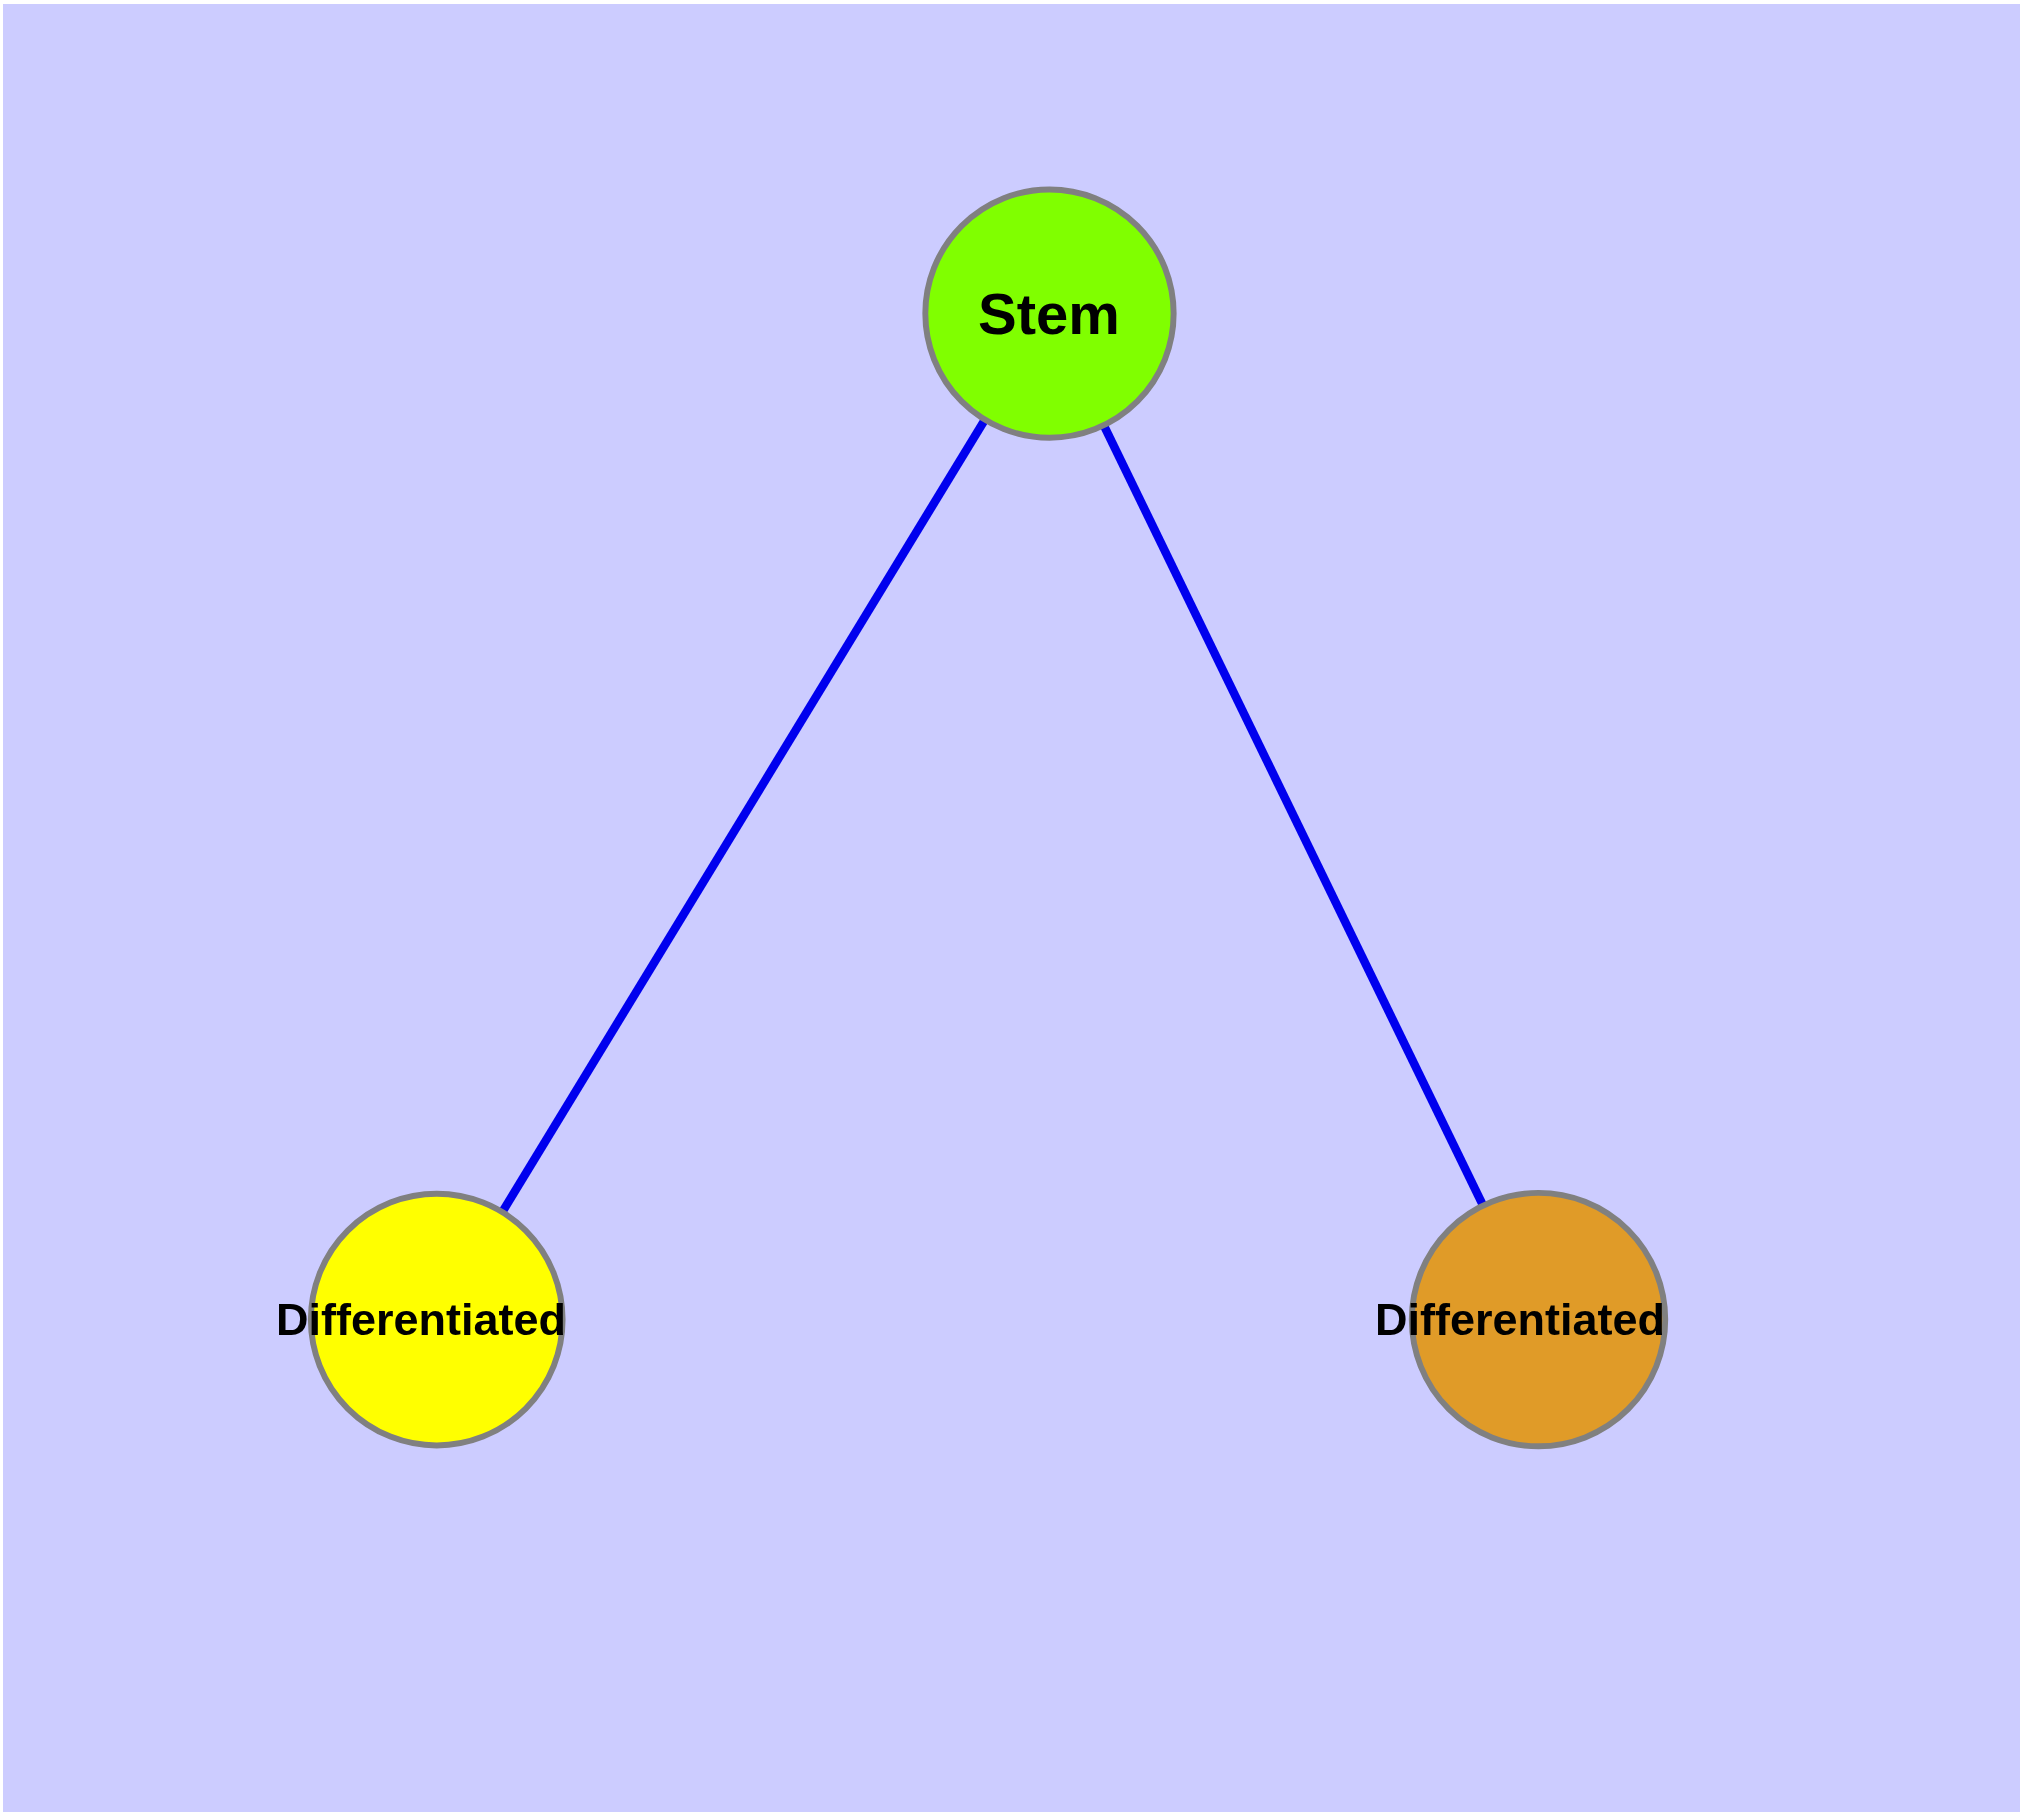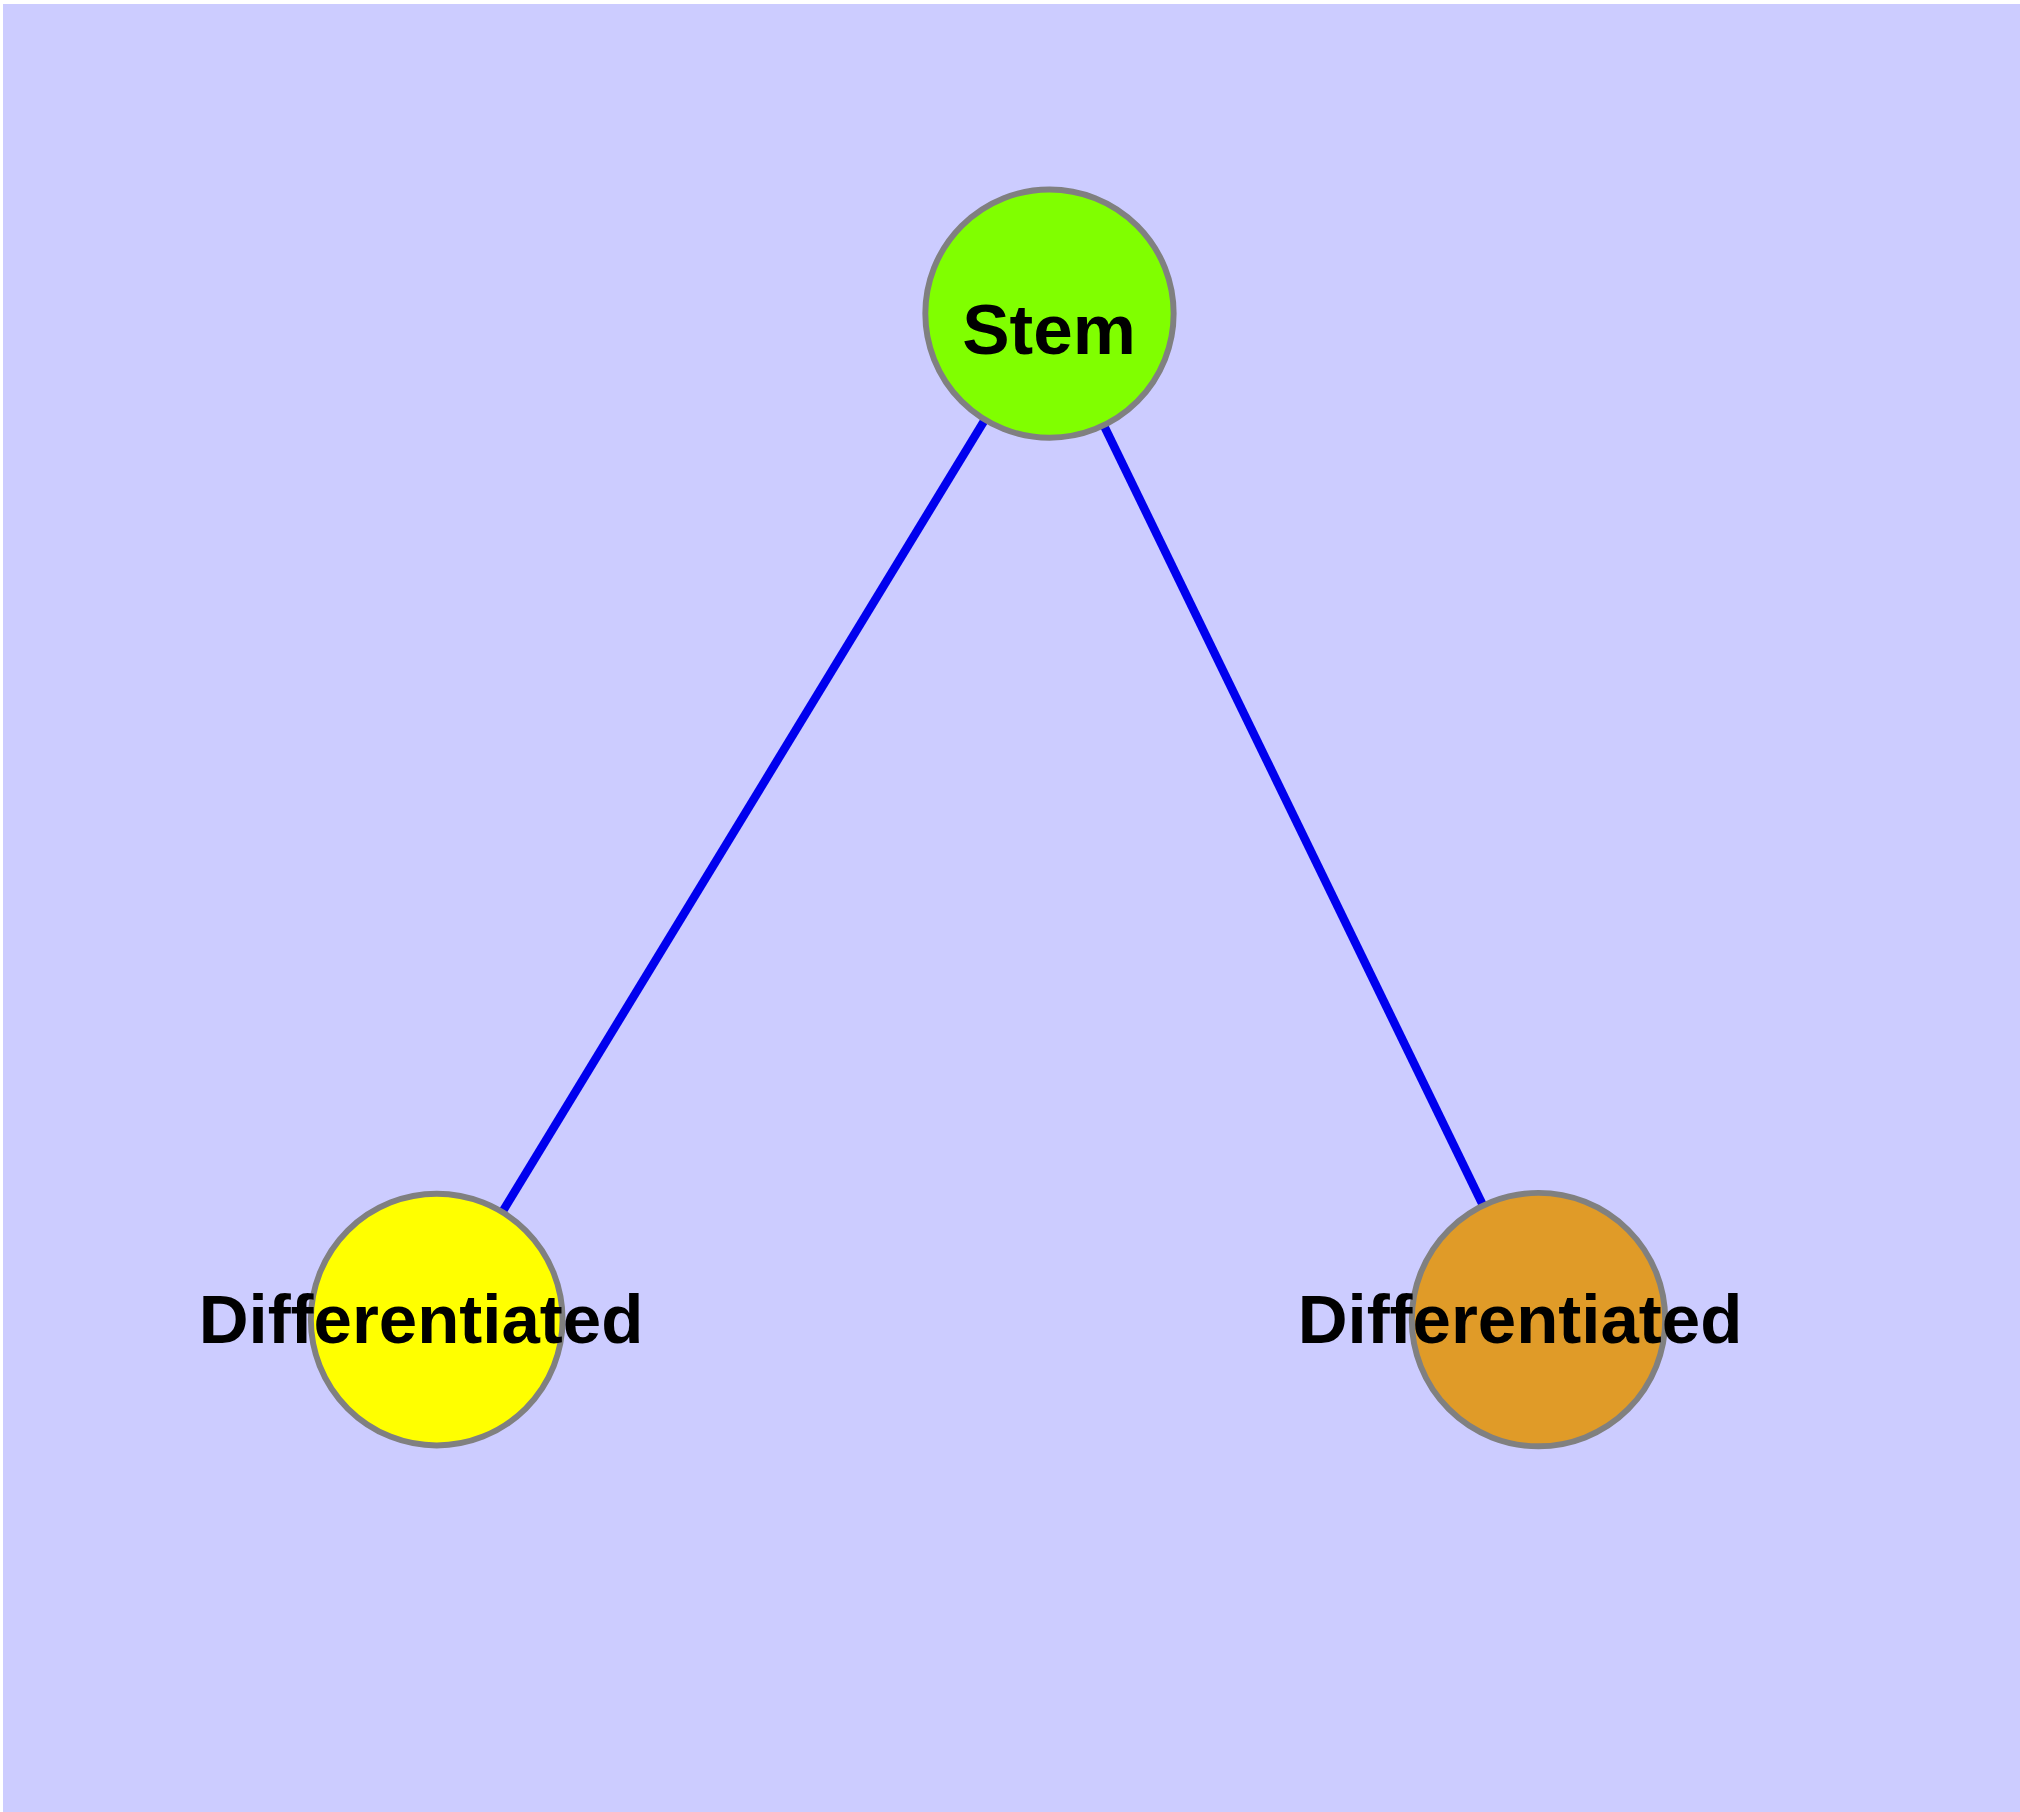--- a/index.html
+++ b/index.html
@@ -37,25 +37,24 @@
     text-align: center;
     color: #000000;
     font-weight: bold;
     font-family: "Liberation Sans", sans-serif;
     line-height: 1.06;
     white-space: pre;
     pointer-events: none;
     transform: translate(-50%, -50%);
   }
   .node-label.stem {
-    font-size: 71px;
-    margin-top: 16px;
+    font-size: 58px;
   }
   .node-label.leaf {
-    font-size: 69px;
+    font-size: 45px;
   }
 </style>
 </head>
 <body>
 
 <div id="canvas" style="width: 2021px; height: 1812px; background: rgb(255, 255, 255);">
 
   <div id="plot-area" style="background: rgb(204, 204, 255); width: 2017px; height: 1808px;"></div>
 
   <svg id="graph-svg" viewBox="0 0 2384 2138" xmlns="http://www.w3.org/2000/svg">

